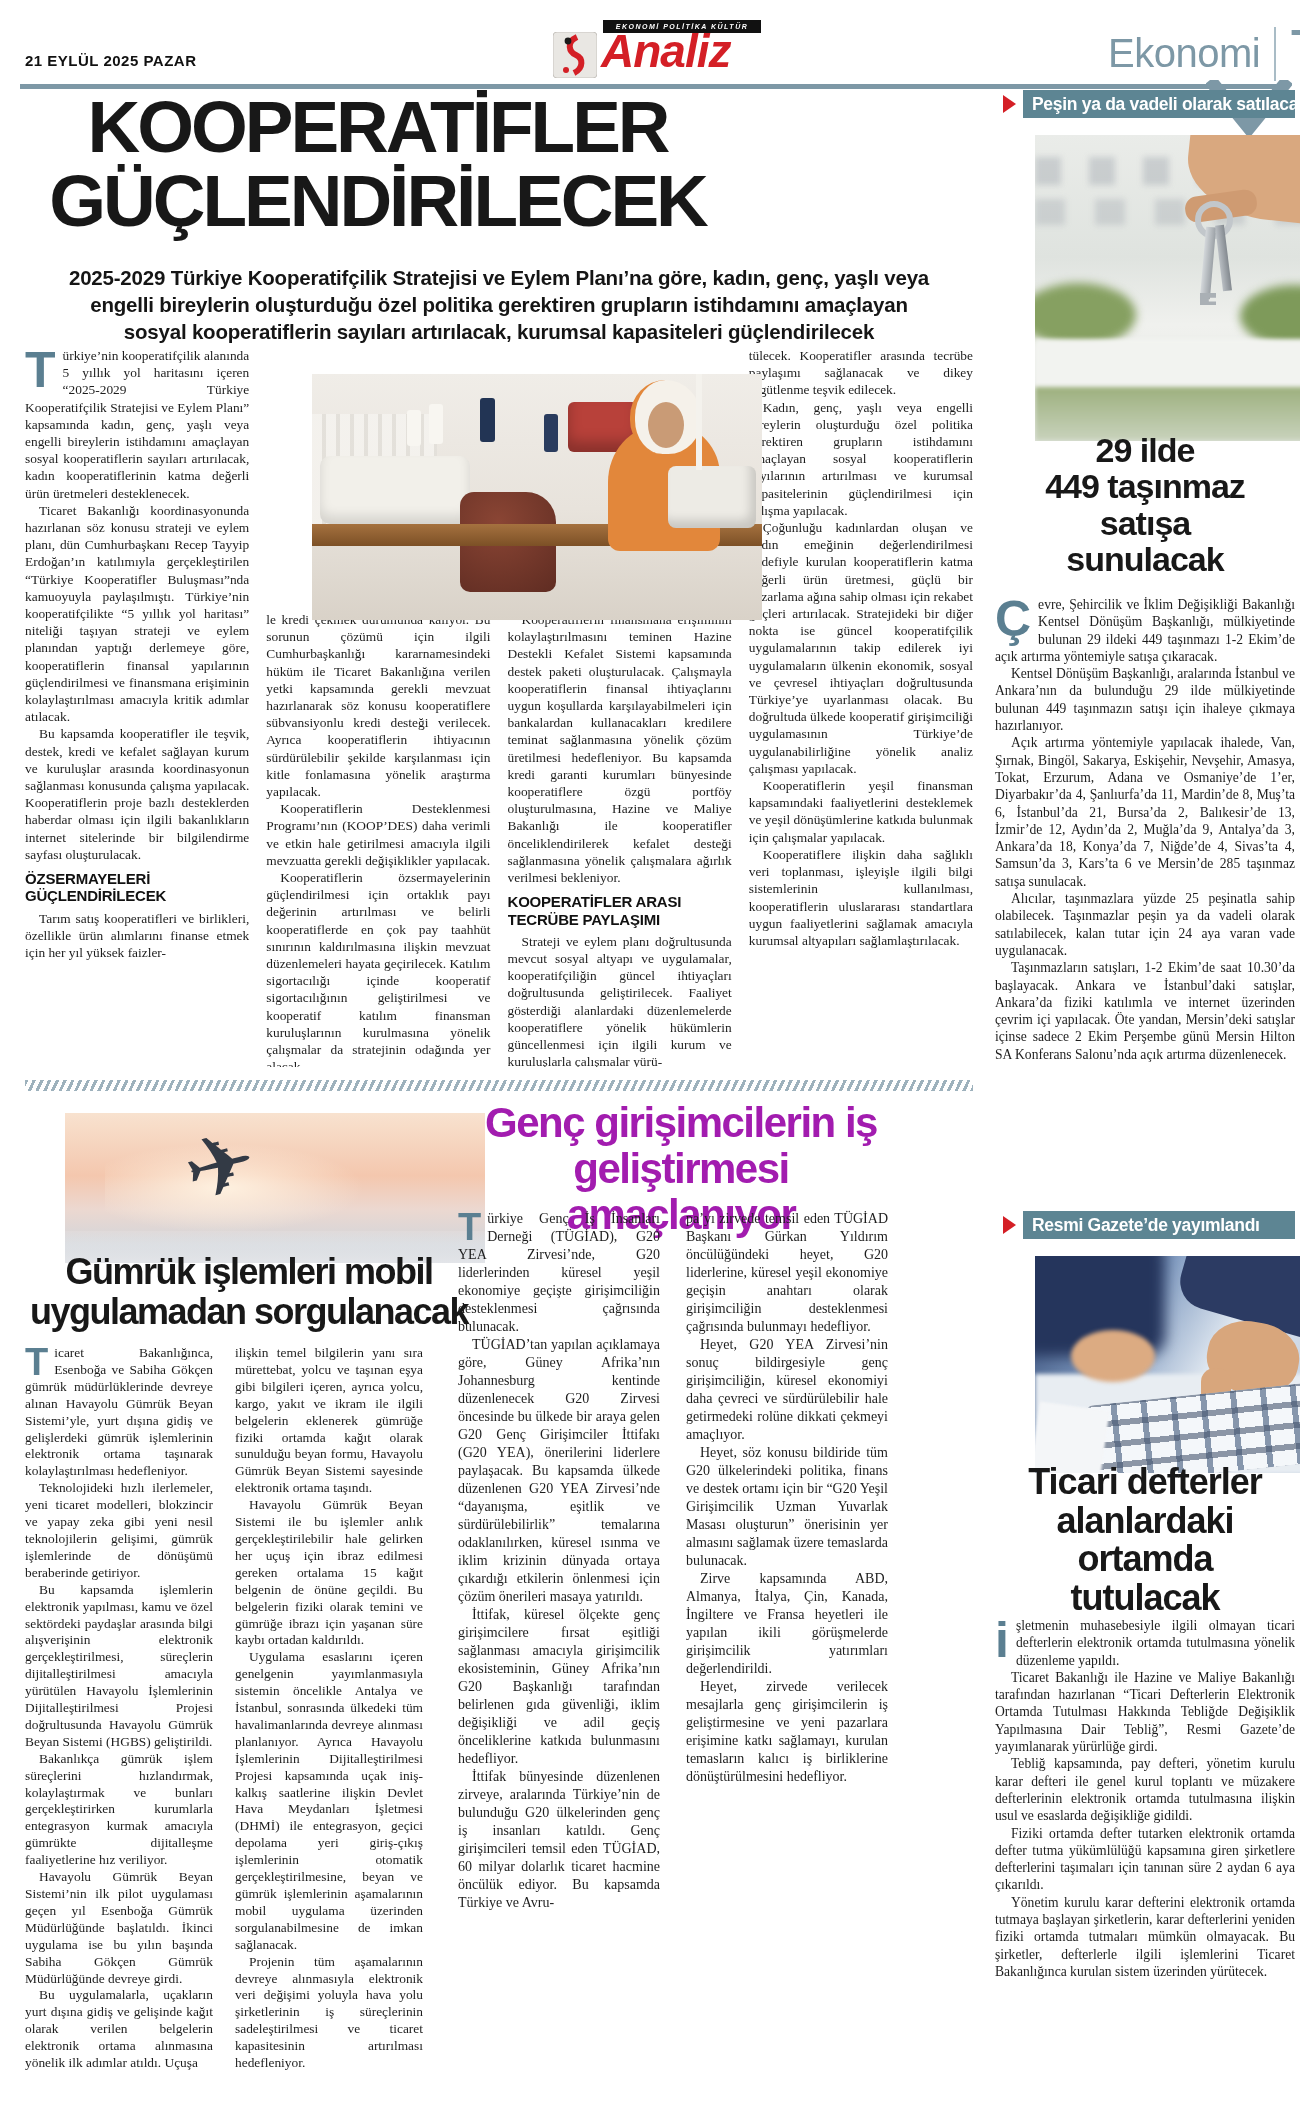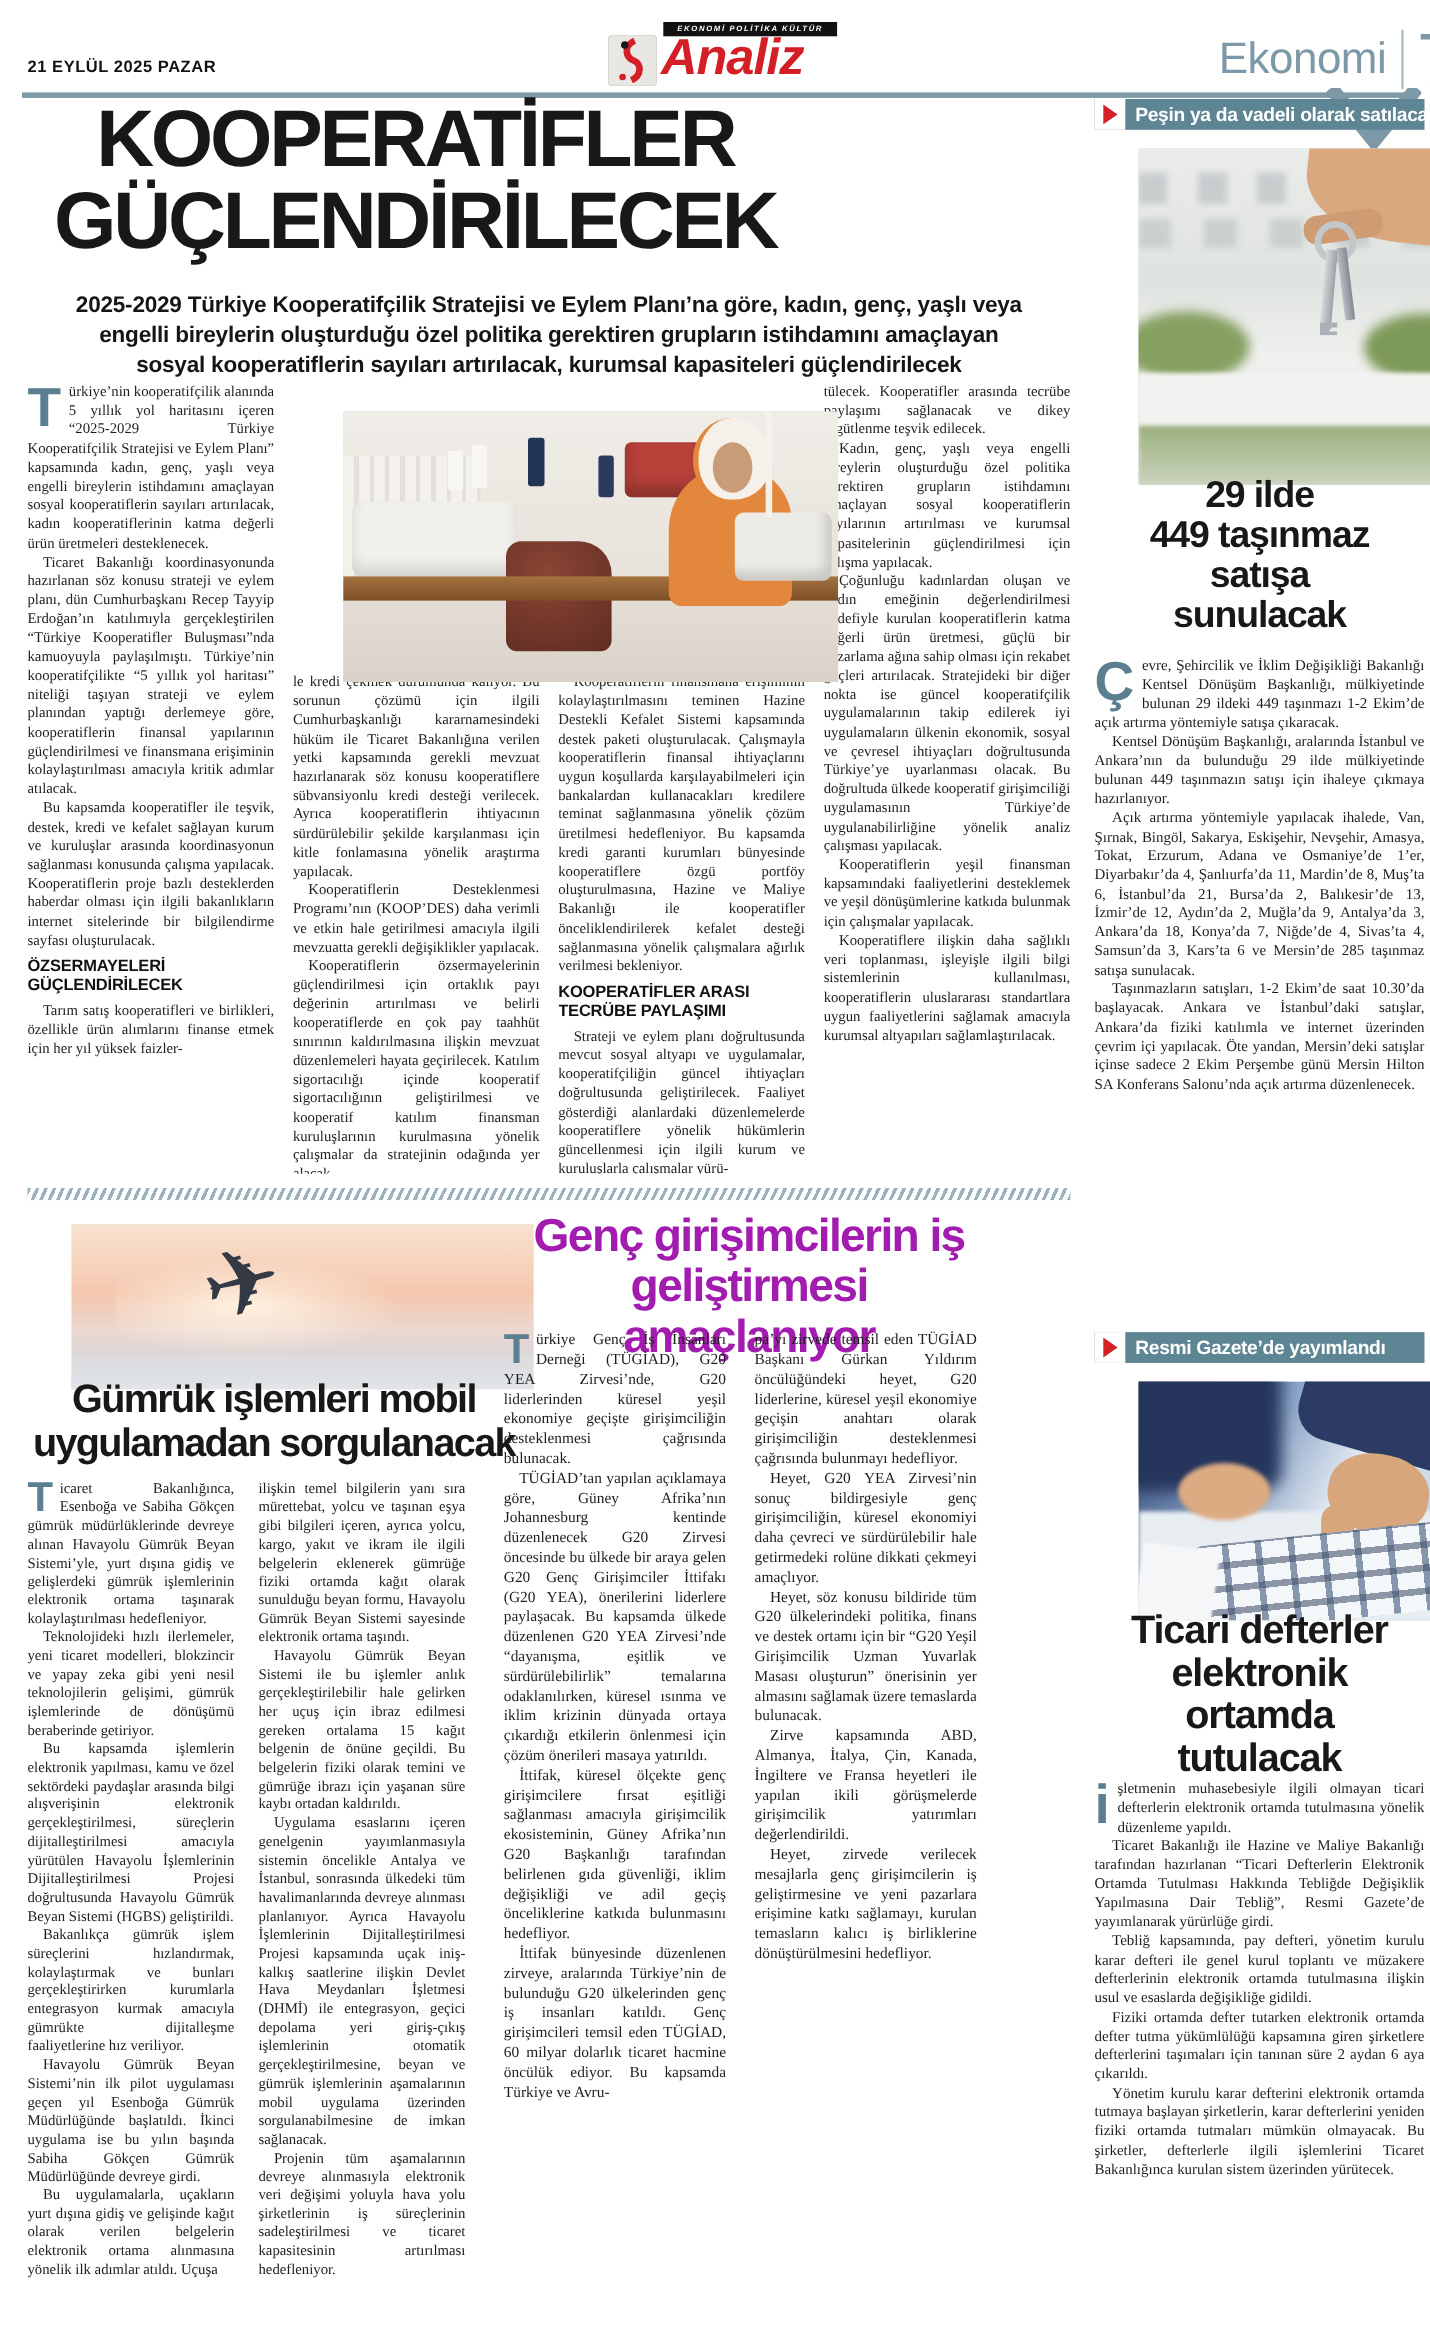--- a/index.html
+++ b/index.html
@@ -235,20 +235,21 @@
 
   <div class="abs sb-headline pre" style="top:432px;">29 ilde
 449 taşınmaz
 satışa
 sunulacak</div>
 
   <div class="abs sb-body" style="top:596px;height:618px;">
     <p class="bp lead">Çevre, Şehircilik ve İklim Değişikliği Bakanlığı Kentsel Dönüşüm Başkanlığı, mülkiyetinde bulunan 29 ildeki 449 taşınmazı 1-2 Ekim’de açık artırma yöntemiyle satışa çıkaracak.</p>
     <p class="bp">Kentsel Dönüşüm Başkanlığı, aralarında İstanbul ve Ankara’nın da bulunduğu 29 ilde mülkiyetinde bulunan 449 taşınmazın satışı için ihaleye çıkmaya hazırlanıyor.</p>
     <p class="bp">Açık artırma yöntemiyle yapılacak ihalede, Van, Şırnak, Bingöl, Sakarya, Eskişehir, Nevşehir, Amasya, Tokat, Erzurum, Adana ve Osmaniye’de 1’er, Diyarbakır’da 4, Şanlıurfa’da 11, Mardin’de 8, Muş’ta 6, İstanbul’da 21, Bursa’da 2, Balıkesir’de 13, İzmir’de 12, Aydın’da 2, Muğla’da 9, Antalya’da 3, Ankara’da 18, Konya’da 7, Niğde’de 4, Sivas’ta 4, Samsun’da 3, Kars’ta 6 ve Mersin’de 285 taşınmaz satışa sunulacak.</p>
+    <p class="bp">Alıcılar, taşınmazlara yüzde 25 peşinatla sahip olabilecek. Taşınmazlar peşin ya da vadeli olarak satılabilecek, kalan tutar için 24 aya varan vade uygulanacak.</p>
     <p class="bp">Taşınmazların satışları, 1-2 Ekim’de saat 10.30’da başlayacak. Ankara ve İstanbul’daki satışlar, Ankara’da fiziki katılımla ve internet üzerinden çevrim içi yapılacak. Öte yandan, Mersin’deki satışlar içinse sadece 2 Ekim Perşembe günü Mersin Hilton SA Konferans Salonu’nda açık artırma düzenlenecek.</p>
   </div>
 
   <div class="abs kicker-bar" style="top:1211px;">
     <span class="kicker-arrow">
         <i></i>
       </span>
     <span class="kicker-label">Resmi Gazete’de yayımlandı</span>
   </div>
 
@@ -260,21 +261,21 @@
     <div style="left:172px;top:66px;width:92px;height:72px;background:#d8a67c;border-radius:46%;transform:rotate(10deg);"></div>
     <div style="left:166px;top:112px;width:30px;height:42px;background:#d8a67c;border-radius:14px;"></div>
     <div style="left:36px;top:74px;width:84px;height:52px;background:#dcab82;border-radius:50%;filter:blur(2px);"></div>
     <div style="left:55px;top:138px;width:225px;height:80px;transform:rotate(-6deg);border-radius:6px;
          background:repeating-linear-gradient(0deg,transparent 0 15px,rgba(70,85,110,.6) 15px 21px),
                     repeating-linear-gradient(90deg,#f4f7fa 0 24px,#8696ac 24px 30px);"></div>
     <div style="left:0;top:150px;width:70px;height:70px;background:#f4f6f8;transform:rotate(8deg);filter:blur(1px);"></div>
   </figure>
 
   <div class="abs sb-headline pre" style="top:1463px;font-size:36px;">Ticari defterler
-elektronik
+alanlardaki
 ortamda
 tutulacak</div>
 
   <div class="abs sb-body" style="top:1617px;height:500px;">
     <p class="bp lead">işletmenin muhasebesiyle ilgili olmayan ticari defterlerin elektronik ortamda tutulmasına yönelik düzenleme yapıldı.</p>
     <p class="bp">Ticaret Bakanlığı ile Hazine ve Maliye Bakanlığı tarafından hazırlanan “Ticari Defterlerin Elektronik Ortamda Tutulması Hakkında Tebliğde Değişiklik Yapılmasına Dair Tebliğ”, Resmi Gazete’de yayımlanarak yürürlüğe girdi.</p>
     <p class="bp">Tebliğ kapsamında, pay defteri, yönetim kurulu karar defteri ile genel kurul toplantı ve müzakere defterlerinin elektronik ortamda tutulmasına ilişkin usul ve esaslarda değişikliğe gidildi.</p>
     <p class="bp">Fiziki ortamda defter tutarken elektronik ortamda defter tutma yükümlülüğü kapsamına giren şirketlere defterlerini taşımaları için tanınan süre 2 aydan 6 aya çıkarıldı.</p>
     <p class="bp">Yönetim kurulu karar defterini elektronik ortamda tutmaya başlayan şirketlerin, karar defterlerini yeniden fiziki ortamda tutmaları mümkün olmayacak. Bu şirketler, defterlerle ilgili işlemlerini Ticaret Bakanlığınca kurulan sistem üzerinden yürütecek.</p>
   </div>

